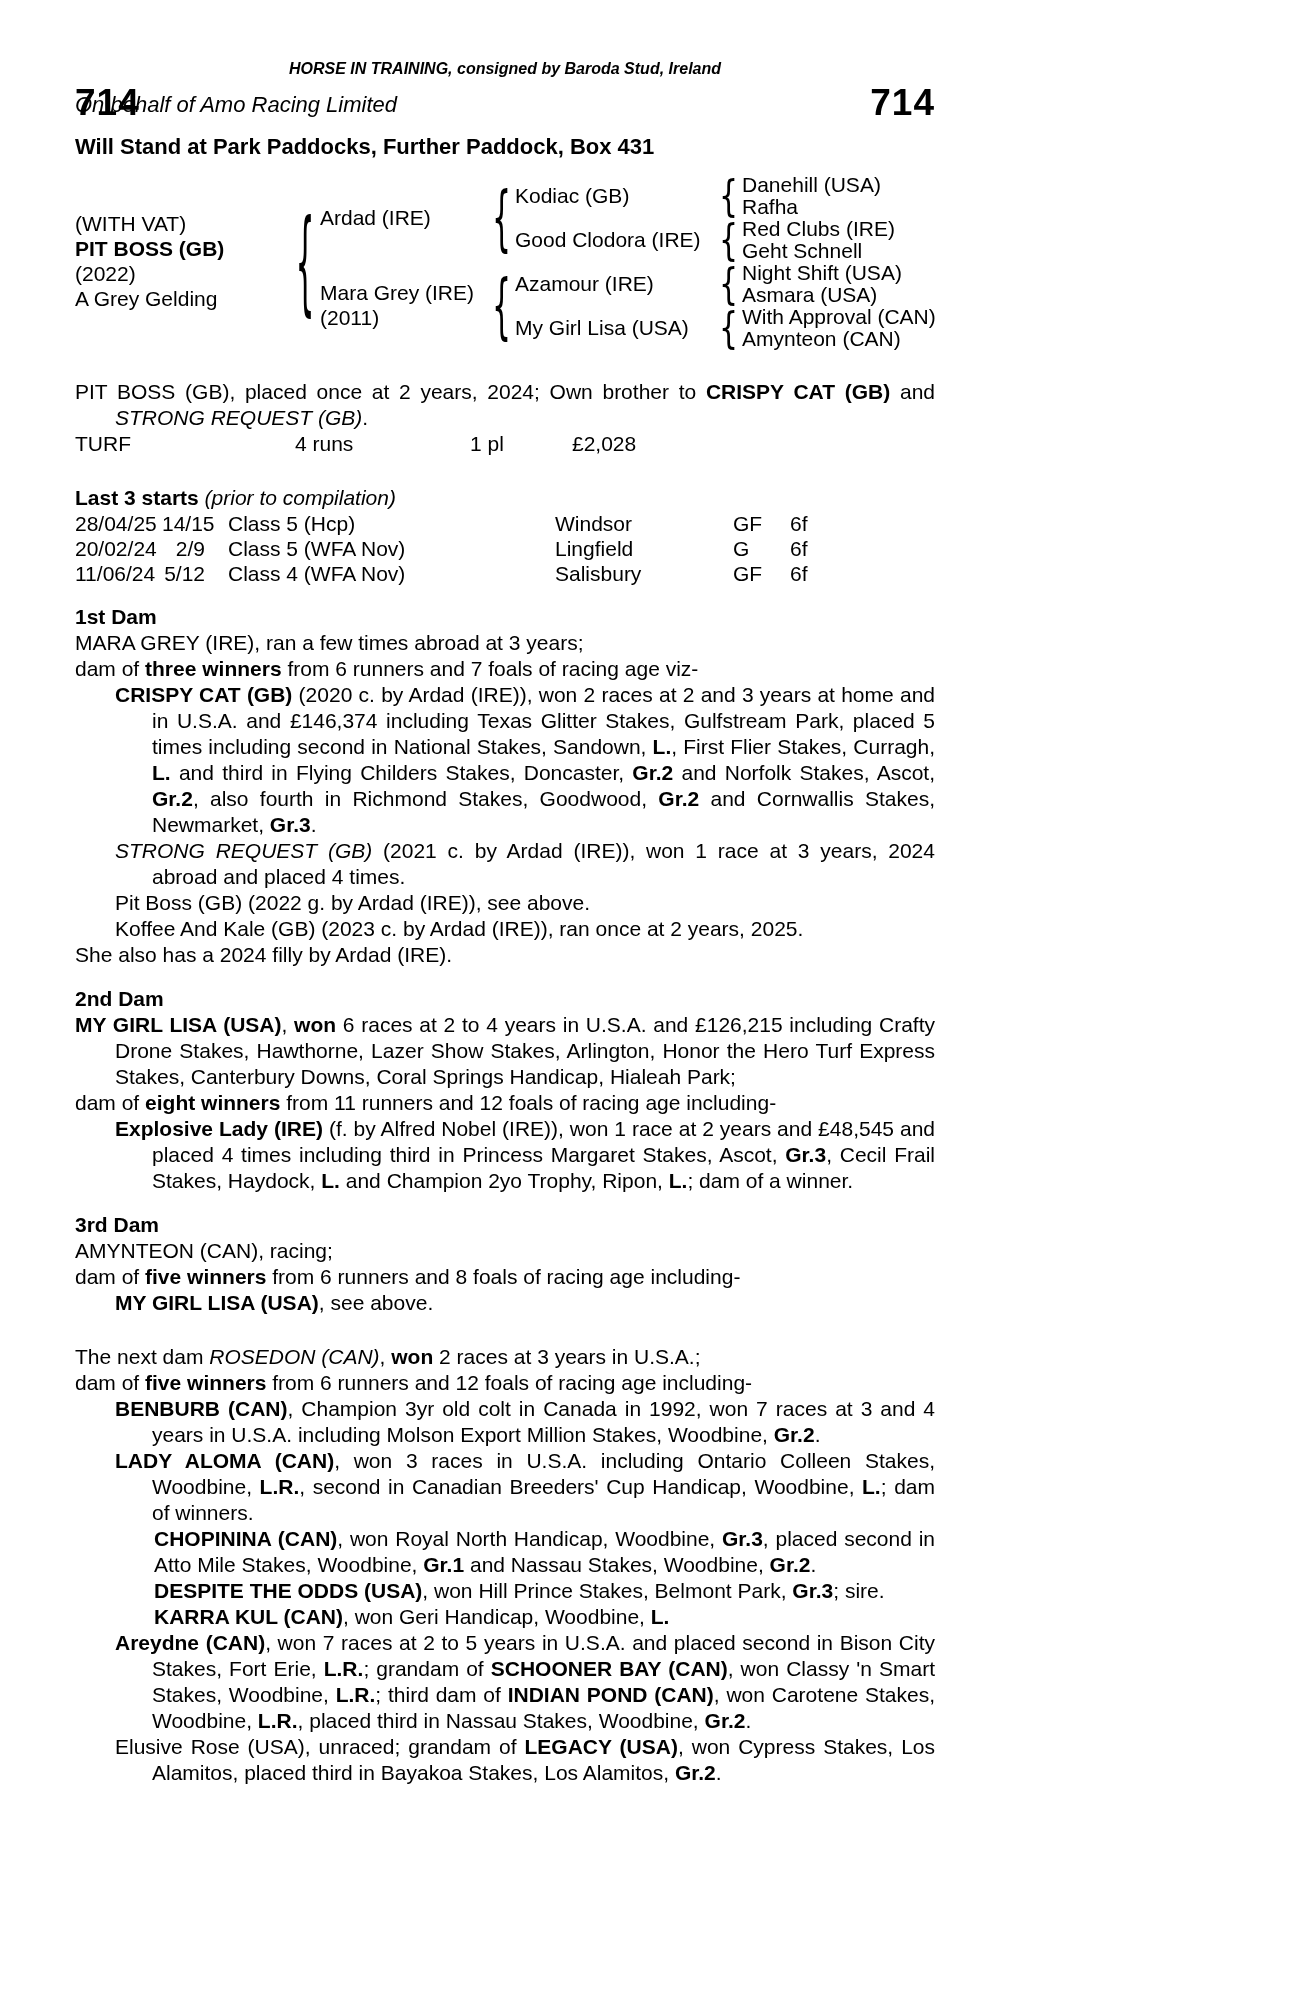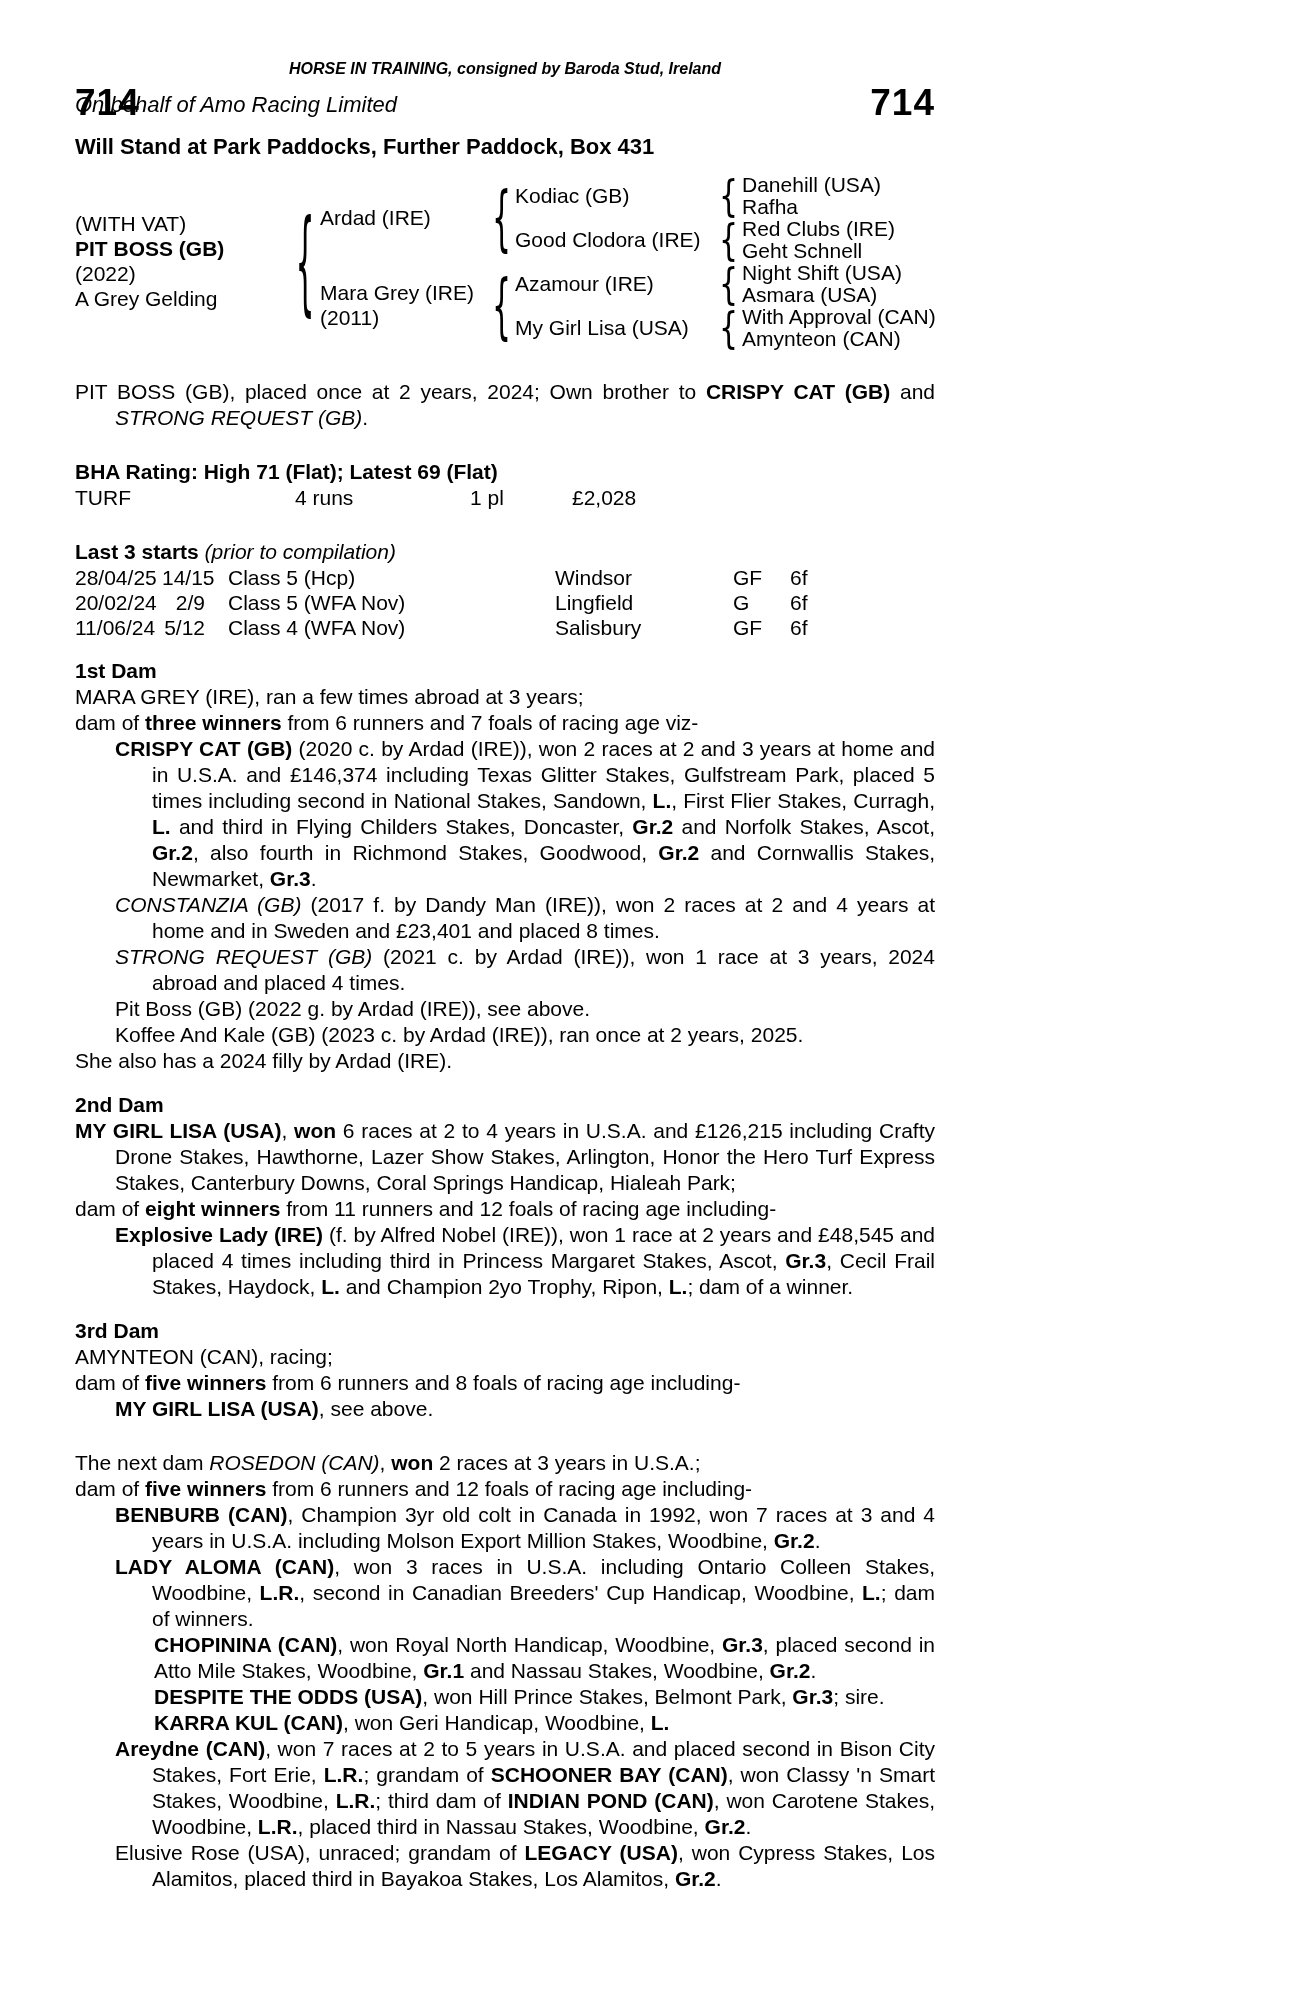--- a/index.html
+++ b/index.html
@@ -119,21 +119,20 @@
     <div class="ped-cell gc7 gr3">Red Clubs (IRE)</div>
     <div class="ped-cell gc7 gr4">Geht Schnell</div>
     <div class="ped-cell gc7 gr5">Night Shift (USA)</div>
     <div class="ped-cell gc7 gr6">Asmara (USA)</div>
     <div class="ped-cell gc7 gr7">With Approval (CAN)</div>
     <div class="ped-cell gc7 gr8">Amynteon (CAN)</div>
   </div>
 
   <p class="para hang1 intro"><span>PIT BOSS (GB), placed once at 2 years, 2024; Own brother to </span><span class="seg-b">CRISPY CAT (GB)</span><span> and </span><span class="seg-i">STRONG REQUEST (GB)</span><span>.</span></p>
 
-  <p class="para mt1"><span class="seg-b">BHA Rating: High 71 (Flat); Latest 69 (Flat)</span></p>
   <div class="stats">
     <span>TURF</span>
     <span>4 runs</span>
     <span>1 pl</span>
     <span>£2,028</span>
   </div>
 
   <p class="para mt1"><span class="seg-b">Last 3 starts</span><span class="seg-i"> (prior to compilation)</span></p>
   <div>
     <div class="race-row">
@@ -159,21 +158,20 @@
       <span>Salisbury</span>
       <span>GF</span>
       <span>6f</span>
     </div>
   </div>
 
   <div class="section-heading">1st Dam</div>
   <p class="para"><span>MARA GREY (IRE), ran a few times abroad at 3 years;</span></p>
   <p class="para"><span>dam of </span><span class="seg-b">three winners</span><span> from 6 runners and 7 foals of racing age viz-</span></p>
   <p class="para entry1"><span class="seg-b">CRISPY CAT (GB)</span><span> (2020 c. by Ardad (IRE)), won 2 races at 2 and 3 years at home and in U.S.A. and £146,374 including Texas Glitter Stakes, Gulfstream Park, placed 5 times including second in National Stakes, Sandown, </span><span class="seg-b">L.</span><span>, First Flier Stakes, Curragh, </span><span class="seg-b">L.</span><span> and third in Flying Childers Stakes, Doncaster, </span><span class="seg-b">Gr.2</span><span> and Norfolk Stakes, Ascot, </span><span class="seg-b">Gr.2</span><span>, also fourth in Richmond Stakes, Goodwood, </span><span class="seg-b">Gr.2</span><span> and Cornwallis Stakes, Newmarket, </span><span class="seg-b">Gr.3</span><span>.</span></p>
-  <p class="para entry1"><span class="seg-i">CONSTANZIA (GB)</span><span> (2017 f. by Dandy Man (IRE)), won 2 races at 2 and 4 years at home and in Sweden and £23,401 and placed 8 times.</span></p>
   <p class="para entry1"><span class="seg-i">STRONG REQUEST (GB)</span><span> (2021 c. by Ardad (IRE)), won 1 race at 3 years, 2024 abroad and placed 4 times.</span></p>
   <p class="para entry1"><span>Pit Boss (GB) (2022 g. by Ardad (IRE)), see above.</span></p>
   <p class="para entry1"><span>Koffee And Kale (GB) (2023 c. by Ardad (IRE)), ran once at 2 years, 2025.</span></p>
   <p class="para"><span>She also has a 2024 filly by Ardad (IRE).</span></p>
 
   <div class="section-heading">2nd Dam</div>
   <p class="para hang1"><span class="seg-b">MY GIRL LISA (USA)</span><span>, </span><span class="seg-b">won</span><span> 6 races at 2 to 4 years in U.S.A. and £126,215 including Crafty Drone Stakes, Hawthorne, Lazer Show Stakes, Arlington, Honor the Hero Turf Express Stakes, Canterbury Downs, Coral Springs Handicap, Hialeah Park;</span></p>
   <p class="para"><span>dam of </span><span class="seg-b">eight winners</span><span> from 11 runners and 12 foals of racing age including-</span></p>
   <p class="para entry1"><span class="seg-b">Explosive Lady (IRE)</span><span> (f. by Alfred Nobel (IRE)), won 1 race at 2 years and £48,545 and placed 4 times including third in Princess Margaret Stakes, Ascot, </span><span class="seg-b">Gr.3</span><span>, Cecil Frail Stakes, Haydock, </span><span class="seg-b">L.</span><span> and Champion 2yo Trophy, Ripon, </span><span class="seg-b">L.</span><span>; dam of a winner.</span></p>
 

